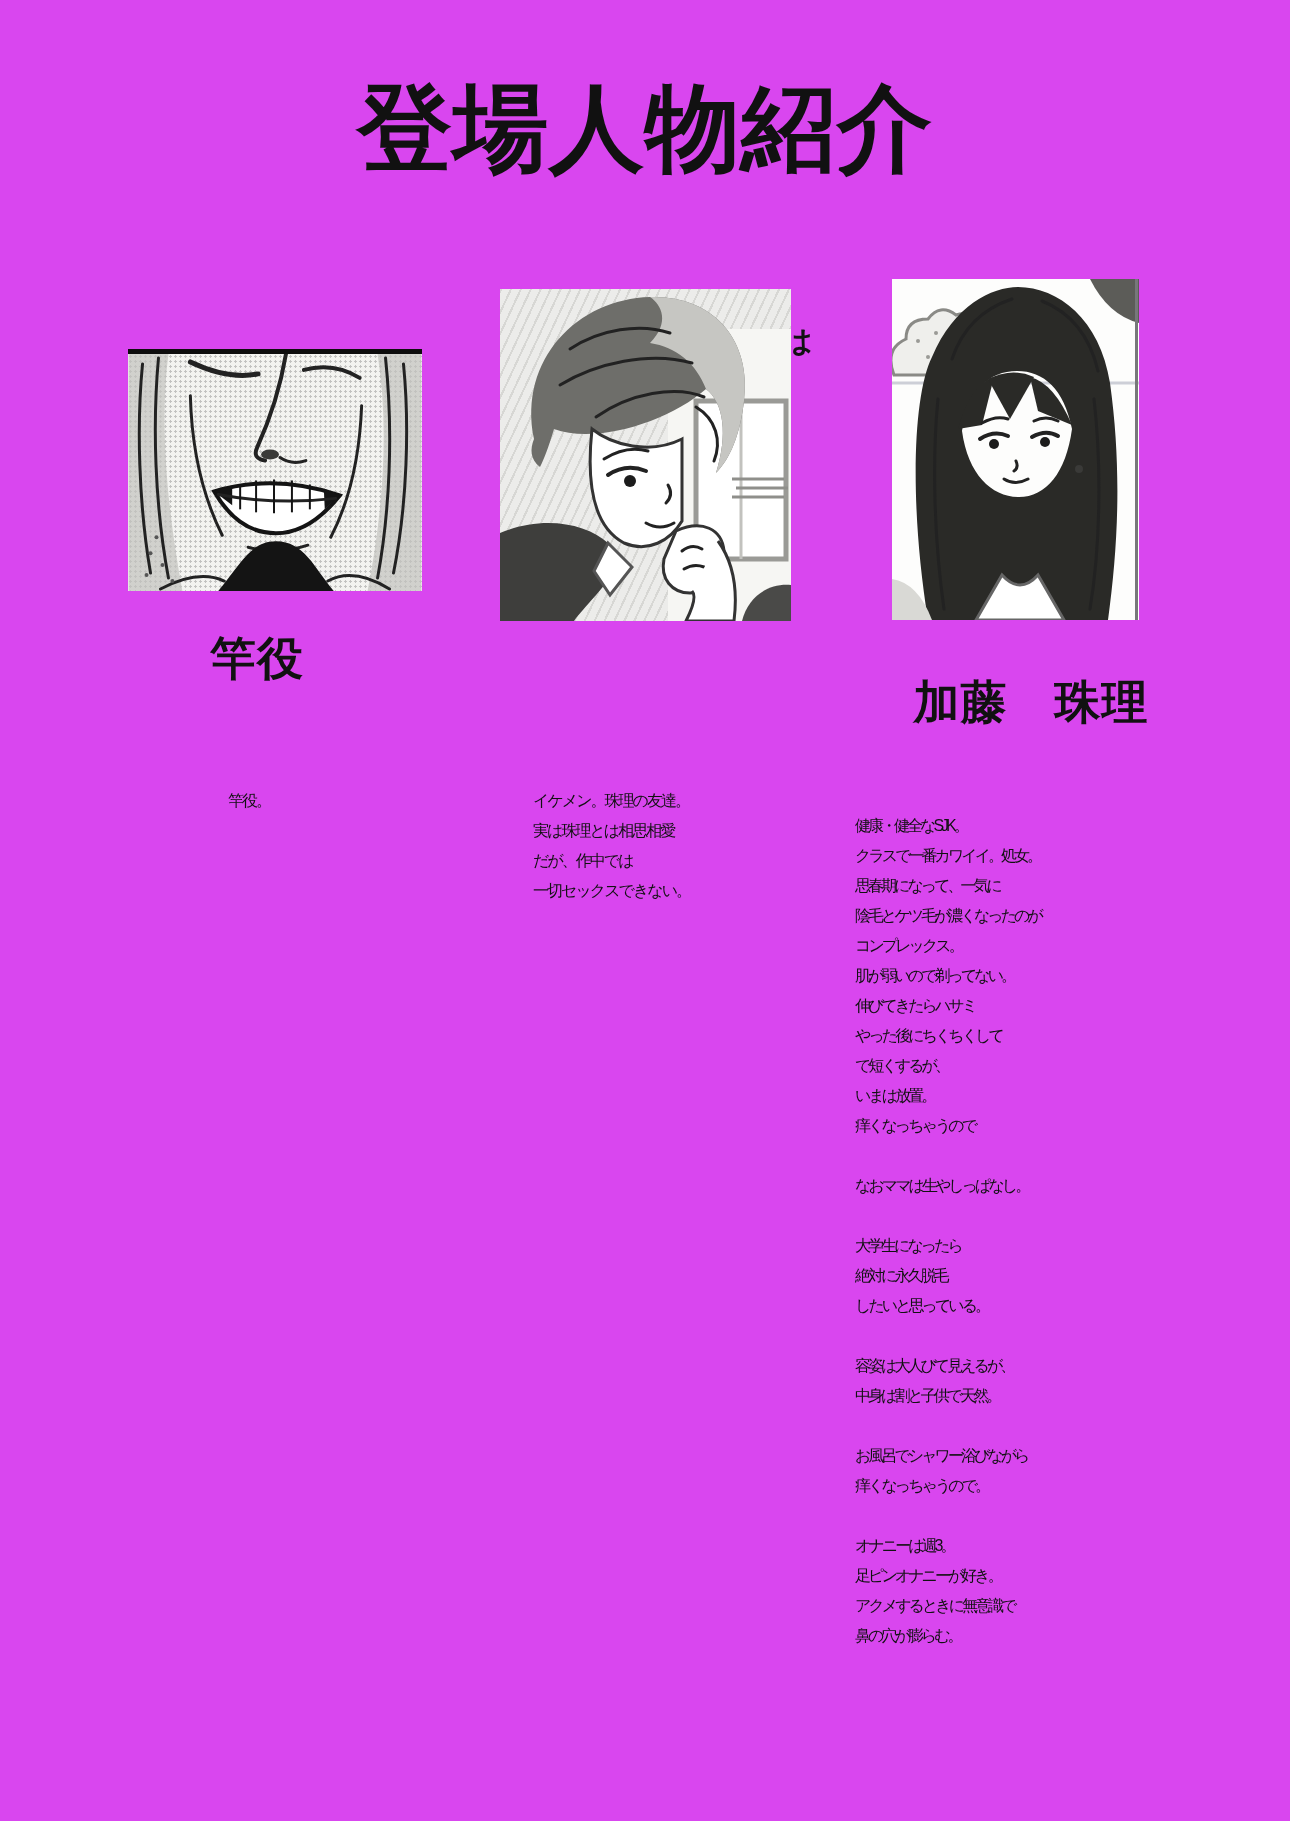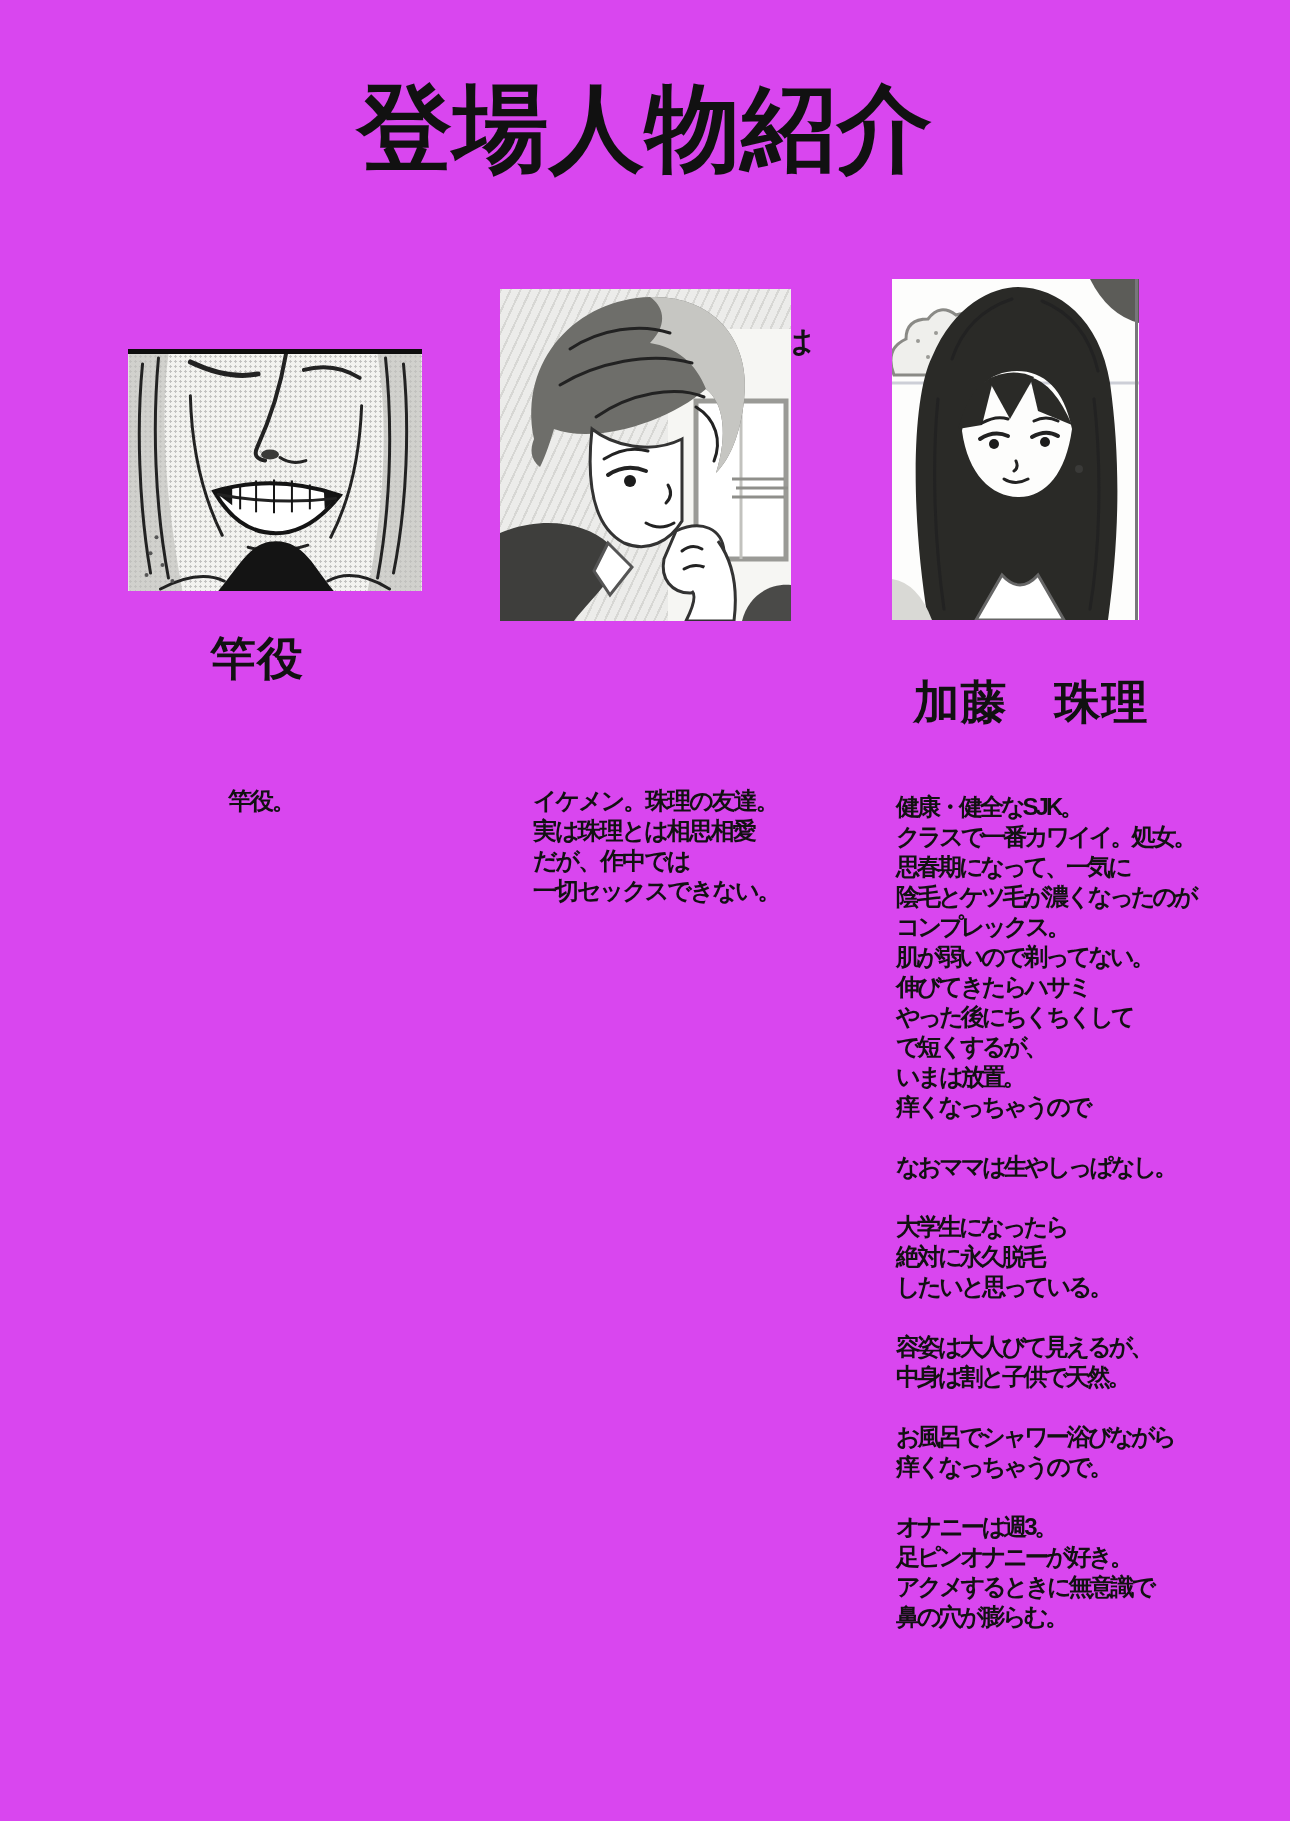--- a/index.html
+++ b/index.html
@@ -33,24 +33,24 @@
   .portrait svg{display:block;width:100%;height:100%;}
   
   .char-name{
     position:absolute;top:628px;text-align:center;
     font-size:46px;font-weight:700;letter-spacing:1px;white-space:pre;
   }
   #name-1{left:110px;width:294px;}
   #name-2{left:500px;width:291px;}
   #name-3{left:900px;width:262px;margin-top:44px;}
   
-  .desc{position:absolute;font-size:24px;font-weight:700;letter-spacing:-2px;}
+  .desc{position:absolute;font-size:16px;font-weight:400;letter-spacing:-2px;}
   #desc-1{left:228px;top:786px;}
   #desc-2{left:533px;top:786px;}
-  #desc-3{left:855px;top:792px;letter-spacing:-3px;margin-left:41px;}
+  #desc-3{left:855px;top:811px;letter-spacing:-3px;}
   .desc-line{height:30px;line-height:30px;white-space:pre;}
   
   .ln{fill:none;stroke:#222;stroke-linecap:round;}
 </style>
 </head>
 <body>
 
 <div id="page">
 
   <div class="title">登場人物紹介</div>

